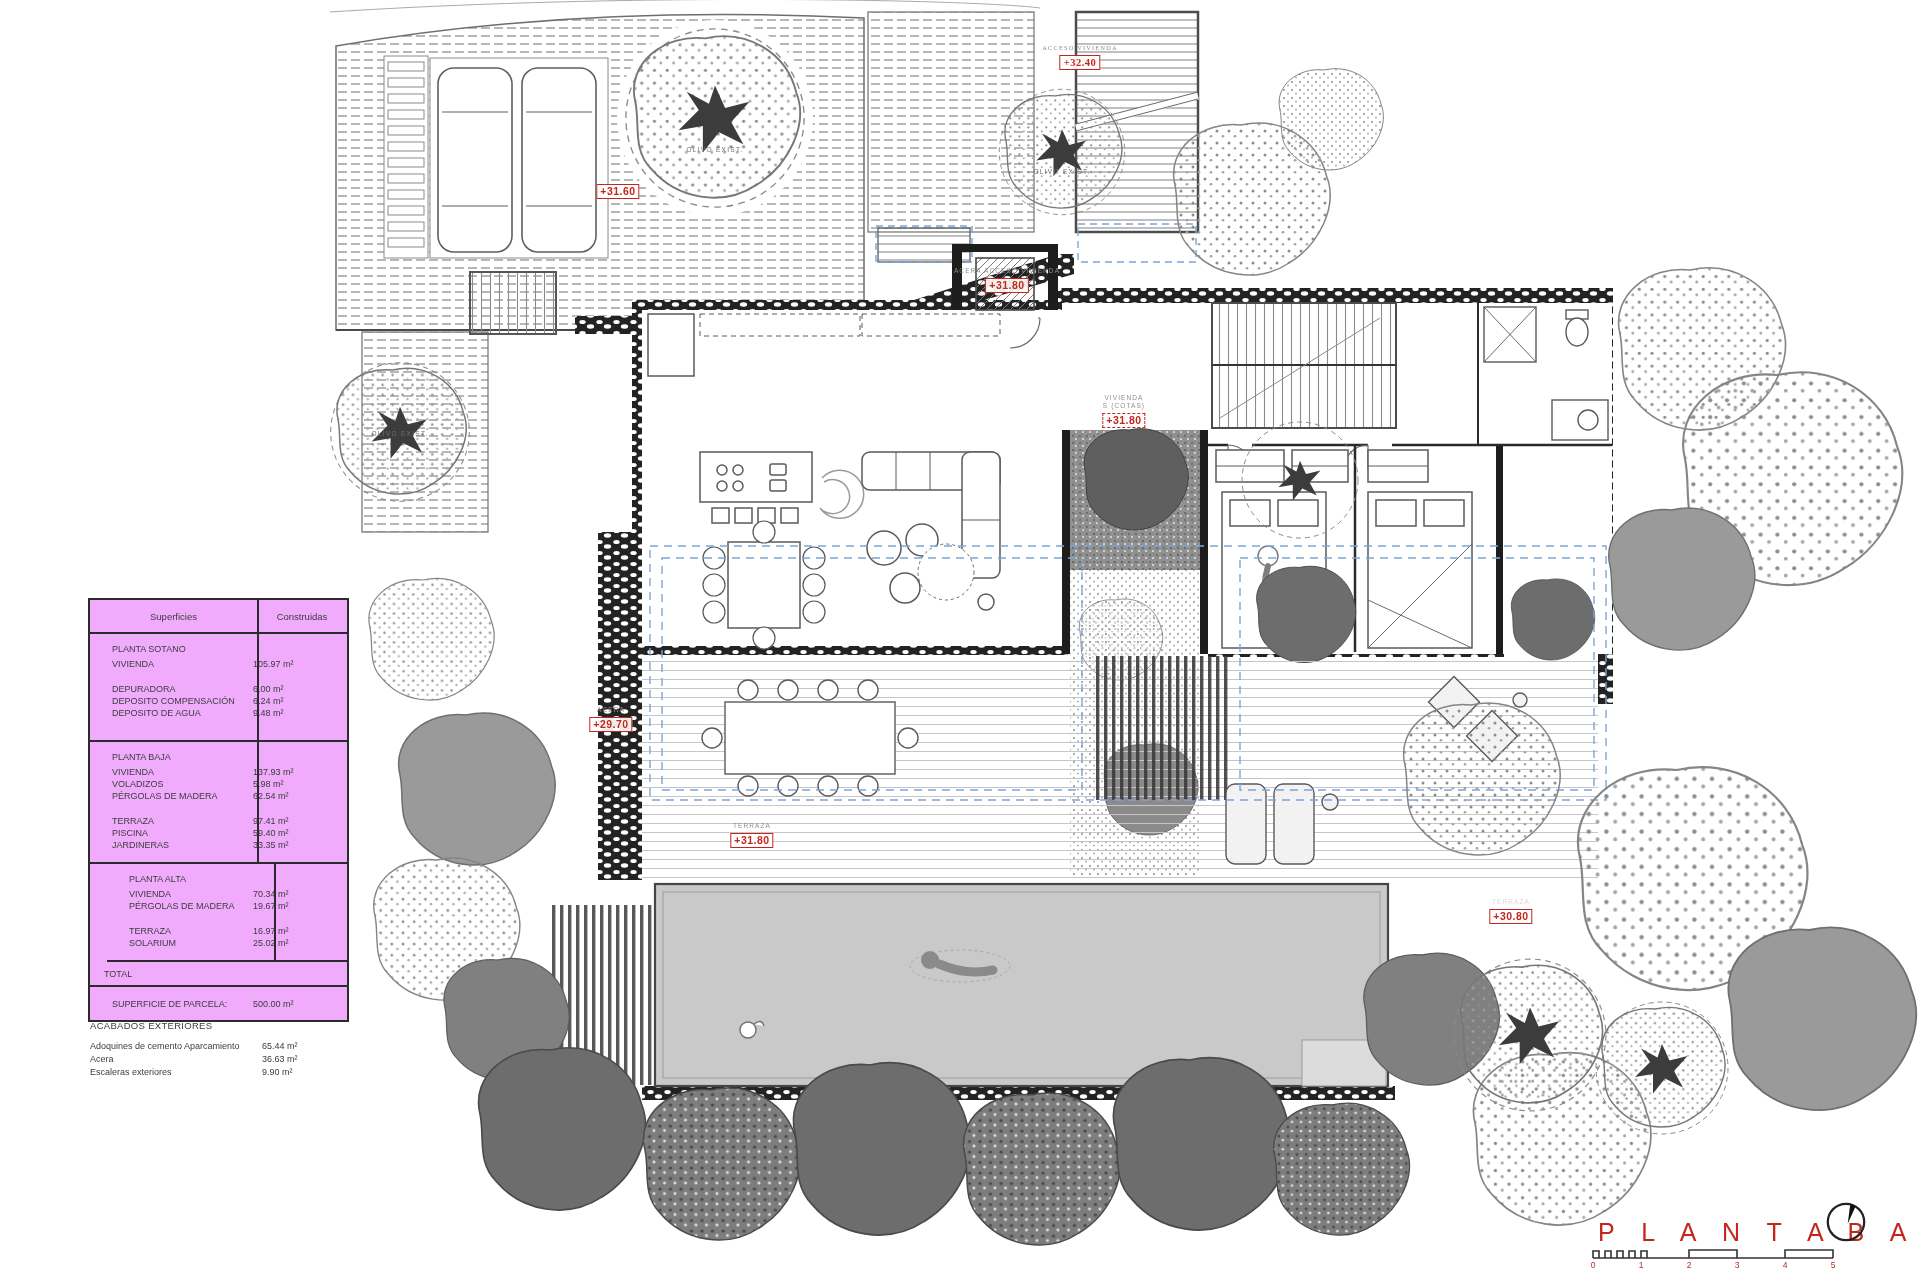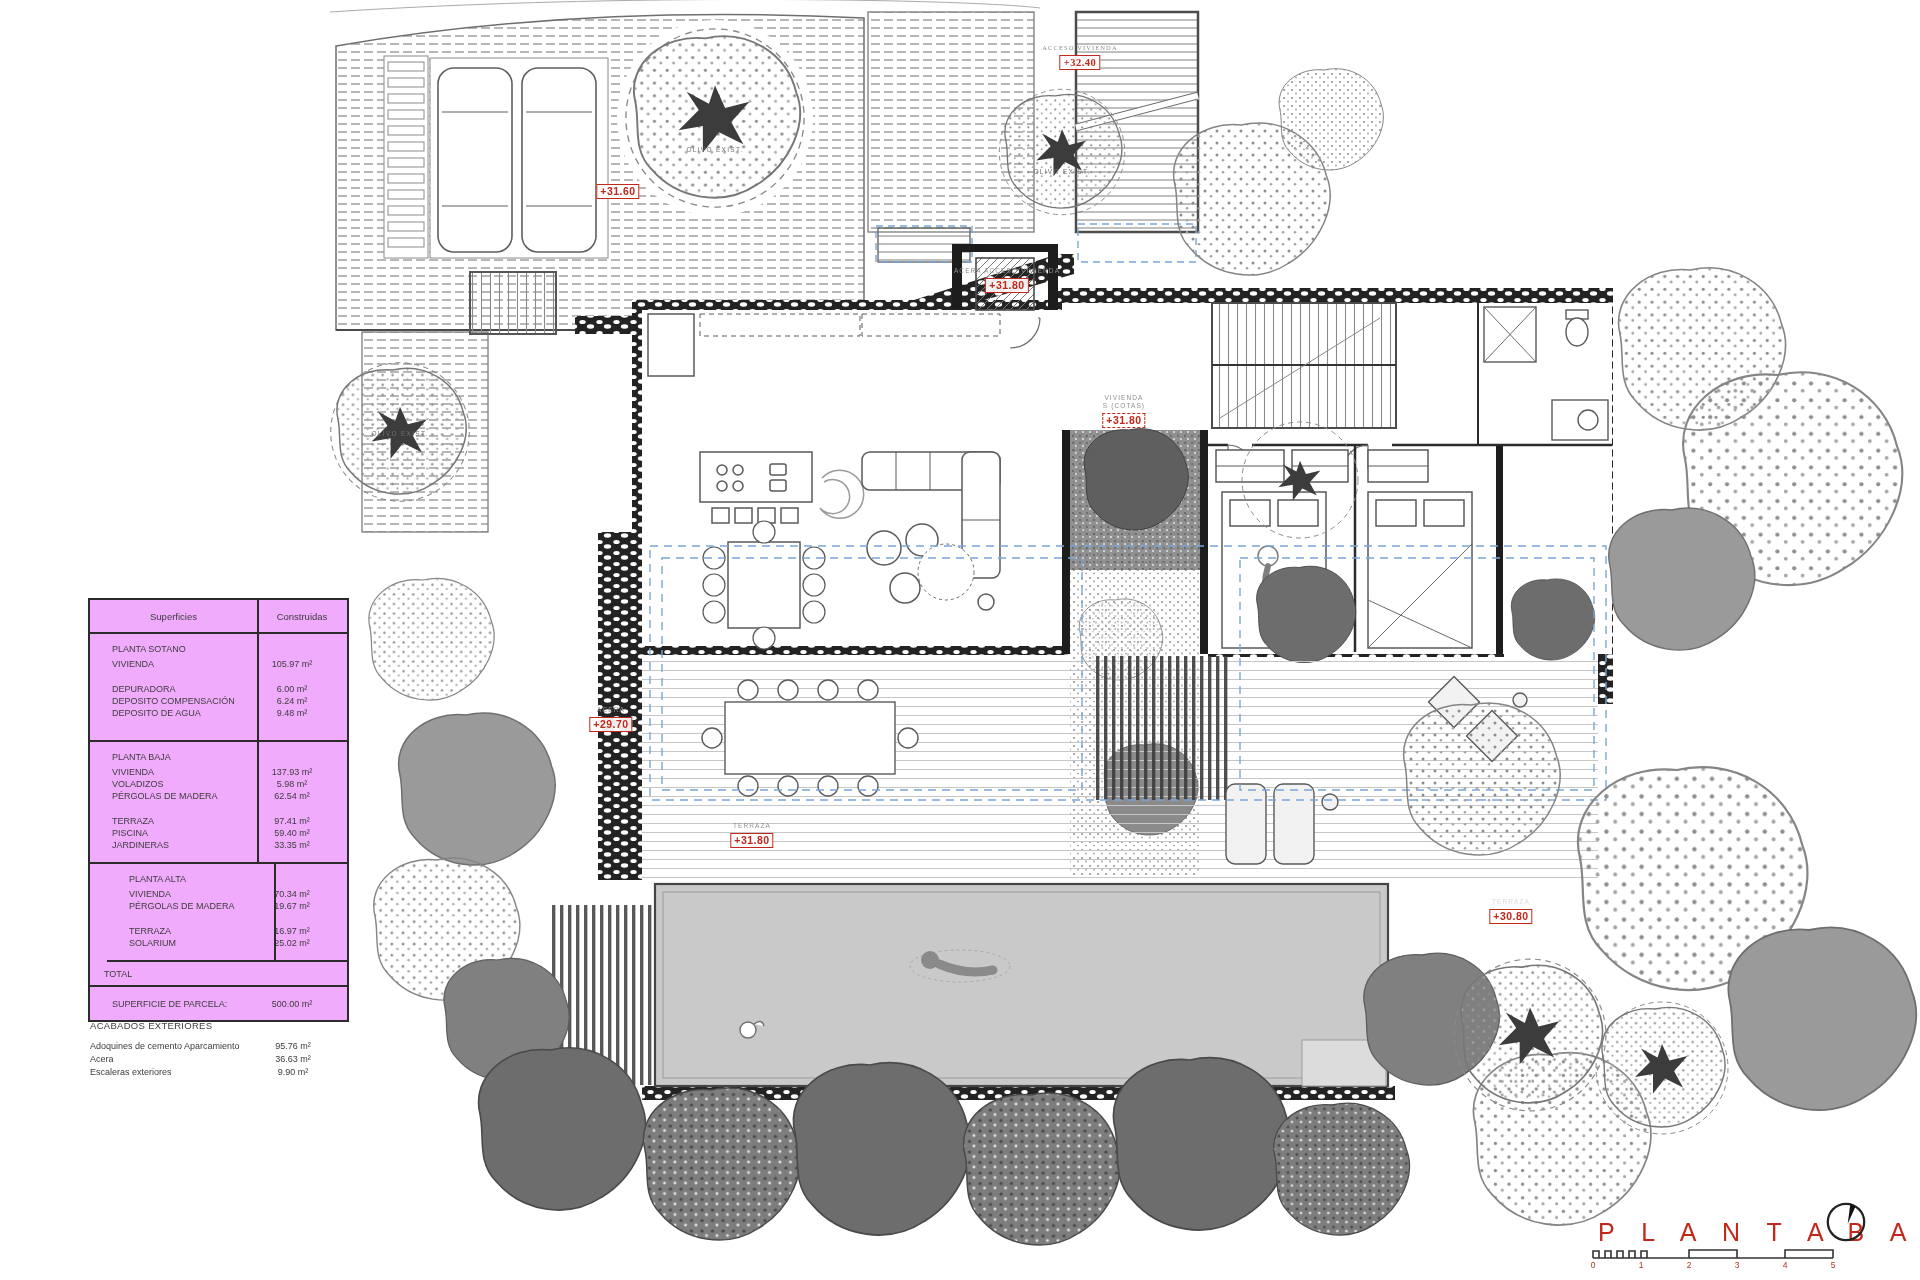--- a/index.html
+++ b/index.html
@@ -10,21 +10,21 @@
   
   .surf-table{position:absolute;left:88px;top:598px;width:257px;border:2px solid #2b2b2b;
               color:#3c3c3c;background:#f0abfc;z-index:6;}
   .thead{position:relative;height:32px;border-bottom:2px solid #2b2b2b;display:flex;align-items:center;font-size:9.5px;}
   .thead .c1{width:167px;text-align:center;}
   .thead .c2{flex:1;text-align:center;}
   .tsec{position:relative;border-bottom:2px solid #2b2b2b;font-size:9px;padding-top:9px;}
   .vrule{position:absolute;top:0;bottom:0;left:167px;width:0;border-left:2px solid #2b2b2b;}
   .trow{display:flex;line-height:12px;min-height:12px;}
   .trow .lab{padding-left:22px;flex:1;white-space:nowrap;}
-  .trow .val{width:78px;text-align:center;padding-right:16px;white-space:nowrap;}
+  .trow .val{width:78px;text-align:left;padding-right:16px;white-space:nowrap;}
   .trow.title{margin-bottom:3px;}
   .sp12{height:13px;}
   .sec-sotano{height:97px;}
   .sec-baja{height:111px;}
   .sec-alta{height:87px;margin-left:17px;}
   .total-row{height:23px;display:flex;align-items:center;padding-left:14px;
              border-bottom:2px solid #2b2b2b;font-size:9px;}
   .parcela-row{height:33px;display:flex;align-items:center;font-size:9px;}
 
   
@@ -459,21 +459,21 @@
     <div class="parcela-row trow">
       <span class="lab">SUPERFICIE DE PARCELA:</span>
       <span class="val">500.00 m²</span>
     </div>
   </div>
 
   <div class="ext">
     <div class="ext-title">ACABADOS EXTERIORES</div>
     <div class="trow">
         <span class="lab">Adoquines de cemento Aparcamiento</span>
-        <span class="val">95.76 m²</span>
+        <span class="val">65.44 m²</span>
       </div>
     <div class="trow">
         <span class="lab">Acera</span>
         <span class="val">36.63 m²</span>
       </div>
     <div class="trow">
         <span class="lab">Escaleras exteriores</span>
         <span class="val">9.90 m²</span>
       </div>
   </div>

